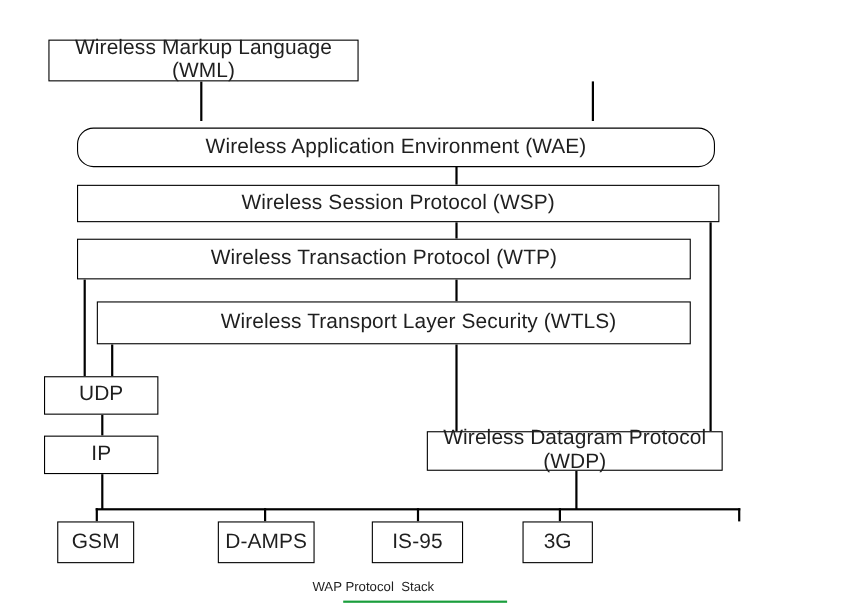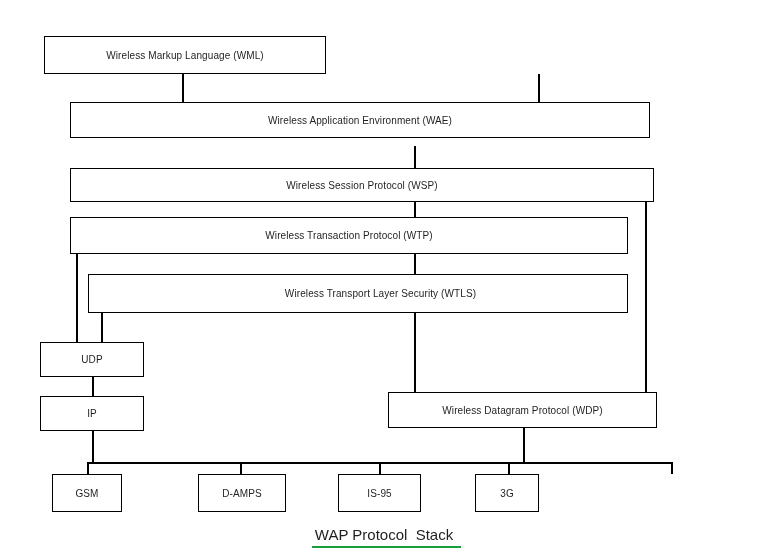--- a/index.html
+++ b/index.html
@@ -25,37 +25,36 @@
   }
   .node {
     position: absolute;
     box-sizing: border-box;
     border: 1.6px solid #000000;
     background: #ffffff;
     display: flex;
     align-items: center;
     justify-content: center;
     text-align: center;
-    font-size: 10px;
+    font-size: 19px;
     line-height: 1.1;
     color: #1f1f1f;
     letter-spacing: 0.1px;
     z-index: 3;
   }
   .conn {
     position: absolute;
     background: #000000;
     z-index: 1;
   }
   .conn.v { width: 1.6px; }
   .conn.h { height: 1.6px; }
   #caption {
     position: absolute;
-    text-align: center;
-    font-size: 15px;
+    font-size: 12px;
     color: #1f1f1f;
     white-space: pre;
     z-index: 4;
   }
   #caption-rule {
     position: absolute;
     height: 1.5px;
     z-index: 4;
   }
 </style>
@@ -77,21 +76,21 @@
     <div class="conn v" style="left: 523px; top: 428px; height: 35px; background: rgb(0, 0, 0);"></div>
     <div class="conn h" style="left: 87px; top: 462px; width: 586px; background: rgb(0, 0, 0);"></div>
     <div class="conn v" style="left: 87px; top: 462px; height: 12px; background: rgb(0, 0, 0);"></div>
     <div class="conn v" style="left: 240px; top: 462px; height: 12px; background: rgb(0, 0, 0);"></div>
     <div class="conn v" style="left: 379px; top: 462px; height: 12px; background: rgb(0, 0, 0);"></div>
     <div class="conn v" style="left: 508px; top: 462px; height: 12px; background: rgb(0, 0, 0);"></div>
     <div class="conn v" style="left: 671px; top: 462px; height: 12px; background: rgb(0, 0, 0);"></div>
     <div class="node" style="left: 44px; top: 36px; width: 282px; height: 38px; border-color: rgb(0, 0, 0);">
       <span>Wireless Markup Language (WML)</span>
     </div>
-    <div class="node" style="left: 70px; top: 102px; width: 580px; height: 36px; border-color: rgb(0, 0, 0);">
+    <div class="node" style="left: 70px; top: 116px; width: 580px; height: 36px; border-color: rgb(0, 0, 0); border-radius: 15px;">
       <span>Wireless Application Environment (WAE)</span>
     </div>
     <div class="node" style="left: 70px; top: 168px; width: 584px; height: 34px; border-color: rgb(0, 0, 0);">
       <span>Wireless Session Protocol (WSP)</span>
     </div>
     <div class="node" style="left: 70px; top: 217px; width: 558px; height: 37px; border-color: rgb(0, 0, 0); justify-content: center;">
       <span>Wireless Transaction Protocol (WTP)</span>
     </div>
     <div class="node" style="left: 88px; top: 274px; width: 540px; height: 39px; border-color: rgb(0, 0, 0); padding-left: 45px;">
       <span>Wireless Transport Layer Security (WTLS)</span>

